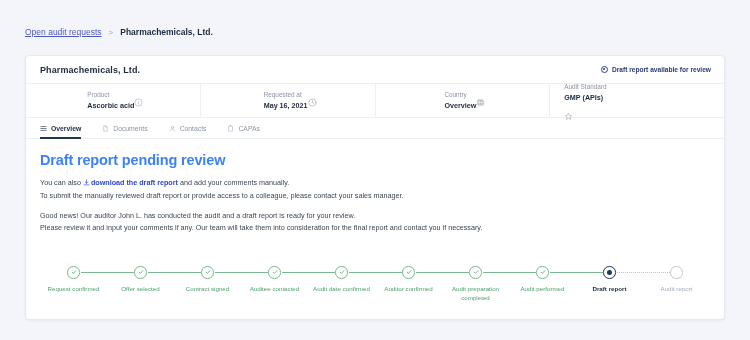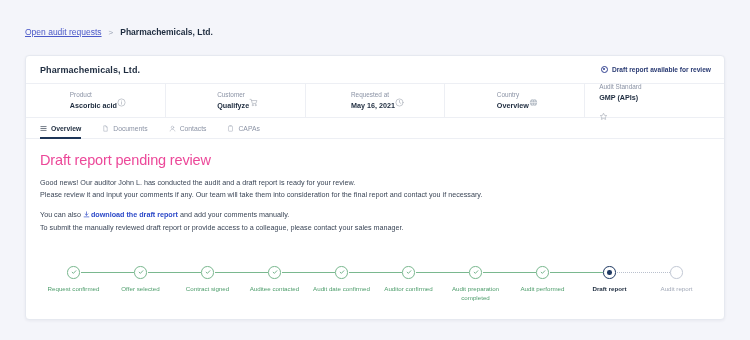--- a/index.html
+++ b/index.html
@@ -94,21 +94,21 @@
   .tab.active { color: #1d2b3e; font-weight: 700; }
   .tab.active .tab-ico { opacity: 1; }
   .tab.active::after {
     content: ""; position: absolute; left: 0; right: 11px; bottom: -1px;
     height: 1.6px; background: #1d3557;
   }
 
   
   .body { padding: 13px 14px 0 14px; }
   .headline {
-    font-size: 14.5px; font-weight: 400; color: #ec4899;
+    font-size: 14.5px; font-weight: 700; color: #3b82f6;
     letter-spacing: -.15px; margin-bottom: 9px;
   }
   .para { font-size: 7.2px; color: #3b4657; line-height: 1.63; }
   .para + .para { margin-top: 9px; }
   .dl-link {
     color: #2c49c8; font-weight: 700; text-decoration: none; cursor: pointer;
   }
   .dl-ico { display: inline-block; vertical-align: -1px; margin-right: 1px; }
 
   
@@ -178,33 +178,20 @@
           <div class="info-value">Ascorbic acid</div>
         </div>
         <span class="info-icon">
           <svg width="9" height="9" viewBox="0 0 16 16" fill="none" stroke="#77808f" stroke-width="1.2">
             <circle cx="8" cy="8" r="6.4"></circle>
               <path d="M8 5.2v.2M8 7.4v3.6" stroke-linecap="round"></path>
           </svg>
         </span>
       </div>
 
-      <div class="info-cell">
-        <div class="info-text">
-          <div class="info-label">Customer</div>
-          <div class="info-value">Qualifyze</div>
-        </div>
-        <span class="info-icon">
-          <svg width="9" height="9" viewBox="0 0 16 16" fill="none" stroke="#77808f" stroke-width="1.2" stroke-linecap="round" stroke-linejoin="round">
-            <path d="M1.8 2.4h2.1l1.9 7.2h6.6l1.6-5.1H4.6"></path>
-              <circle cx="6.6" cy="12.6" r="1"></circle>
-              <circle cx="11.8" cy="12.6" r="1"></circle>
-          </svg>
-        </span>
-      </div>
 
       <div class="info-cell">
         <div class="info-text">
           <div class="info-label">Requested at</div>
           <div class="info-value">May 16, 2021</div>
         </div>
         <span class="info-icon">
           <svg width="9" height="9" viewBox="0 0 16 16" fill="none" stroke="#77808f" stroke-width="1.2" stroke-linecap="round">
             <circle cx="8" cy="8" r="6.4"></circle>
               <path d="M8 4.4V8l2.4 1.6"></path>
@@ -275,40 +262,40 @@
             <rect x="3.4" y="2.6" width="9.2" height="11.6" rx="1.2"></rect>
               <path d="M6 2.6V1.4h4v1.2"></path>
           </svg>
         </span>
         <span>CAPAs</span>
       </div>
     </div>
 
     <div class="body">
       <div class="headline">Draft report pending review</div>
-
-      <div class="para">
-        <div>Good news! Our auditor John L. has conducted the audit and a draft report is ready for your review.</div>
-        <div>Please review it and input your comments if any. Our team will take them into consideration for the final report and contact you if necessary.</div>
-      </div>
 
       <div class="para">
         <div>
           <span>You can also</span>
           <a class="dl-link">
             <span class="dl-ico">
               <svg width="7" height="7" viewBox="0 0 16 16" fill="none" stroke="#2c49c8" stroke-width="1.5" stroke-linecap="round" stroke-linejoin="round">
                 <path d="M8 2v7.4M4.8 6.6 8 9.8l3.2-3.2M2.6 13.4h10.8"></path>
               </svg>
             </span><span>download the draft report</span>
           </a>
           <span>and add your comments manually.</span>
         </div>
         <div>To submit the manually reviewed draft report or provide access to a colleague, please contact your sales manager.</div>
       </div>
+
+      <div class="para">
+        <div>Good news! Our auditor John L. has conducted the audit and a draft report is ready for your review.</div>
+        <div>Please review it and input your comments if any. Our team will take them into consideration for the final report and contact you if necessary.</div>
+      </div>
     </div>
 
     <div class="stepper-wrap">
       <div class="stepper">
 
         <div class="step done">
 
           <span class="marker">
             <svg width="6" height="6" viewBox="0 0 16 16" fill="none" stroke="#4d9d6b" stroke-width="2" stroke-linecap="round" stroke-linejoin="round">
                 <path d="M3 8.4l3.3 3.3L13 4.6"></path>

